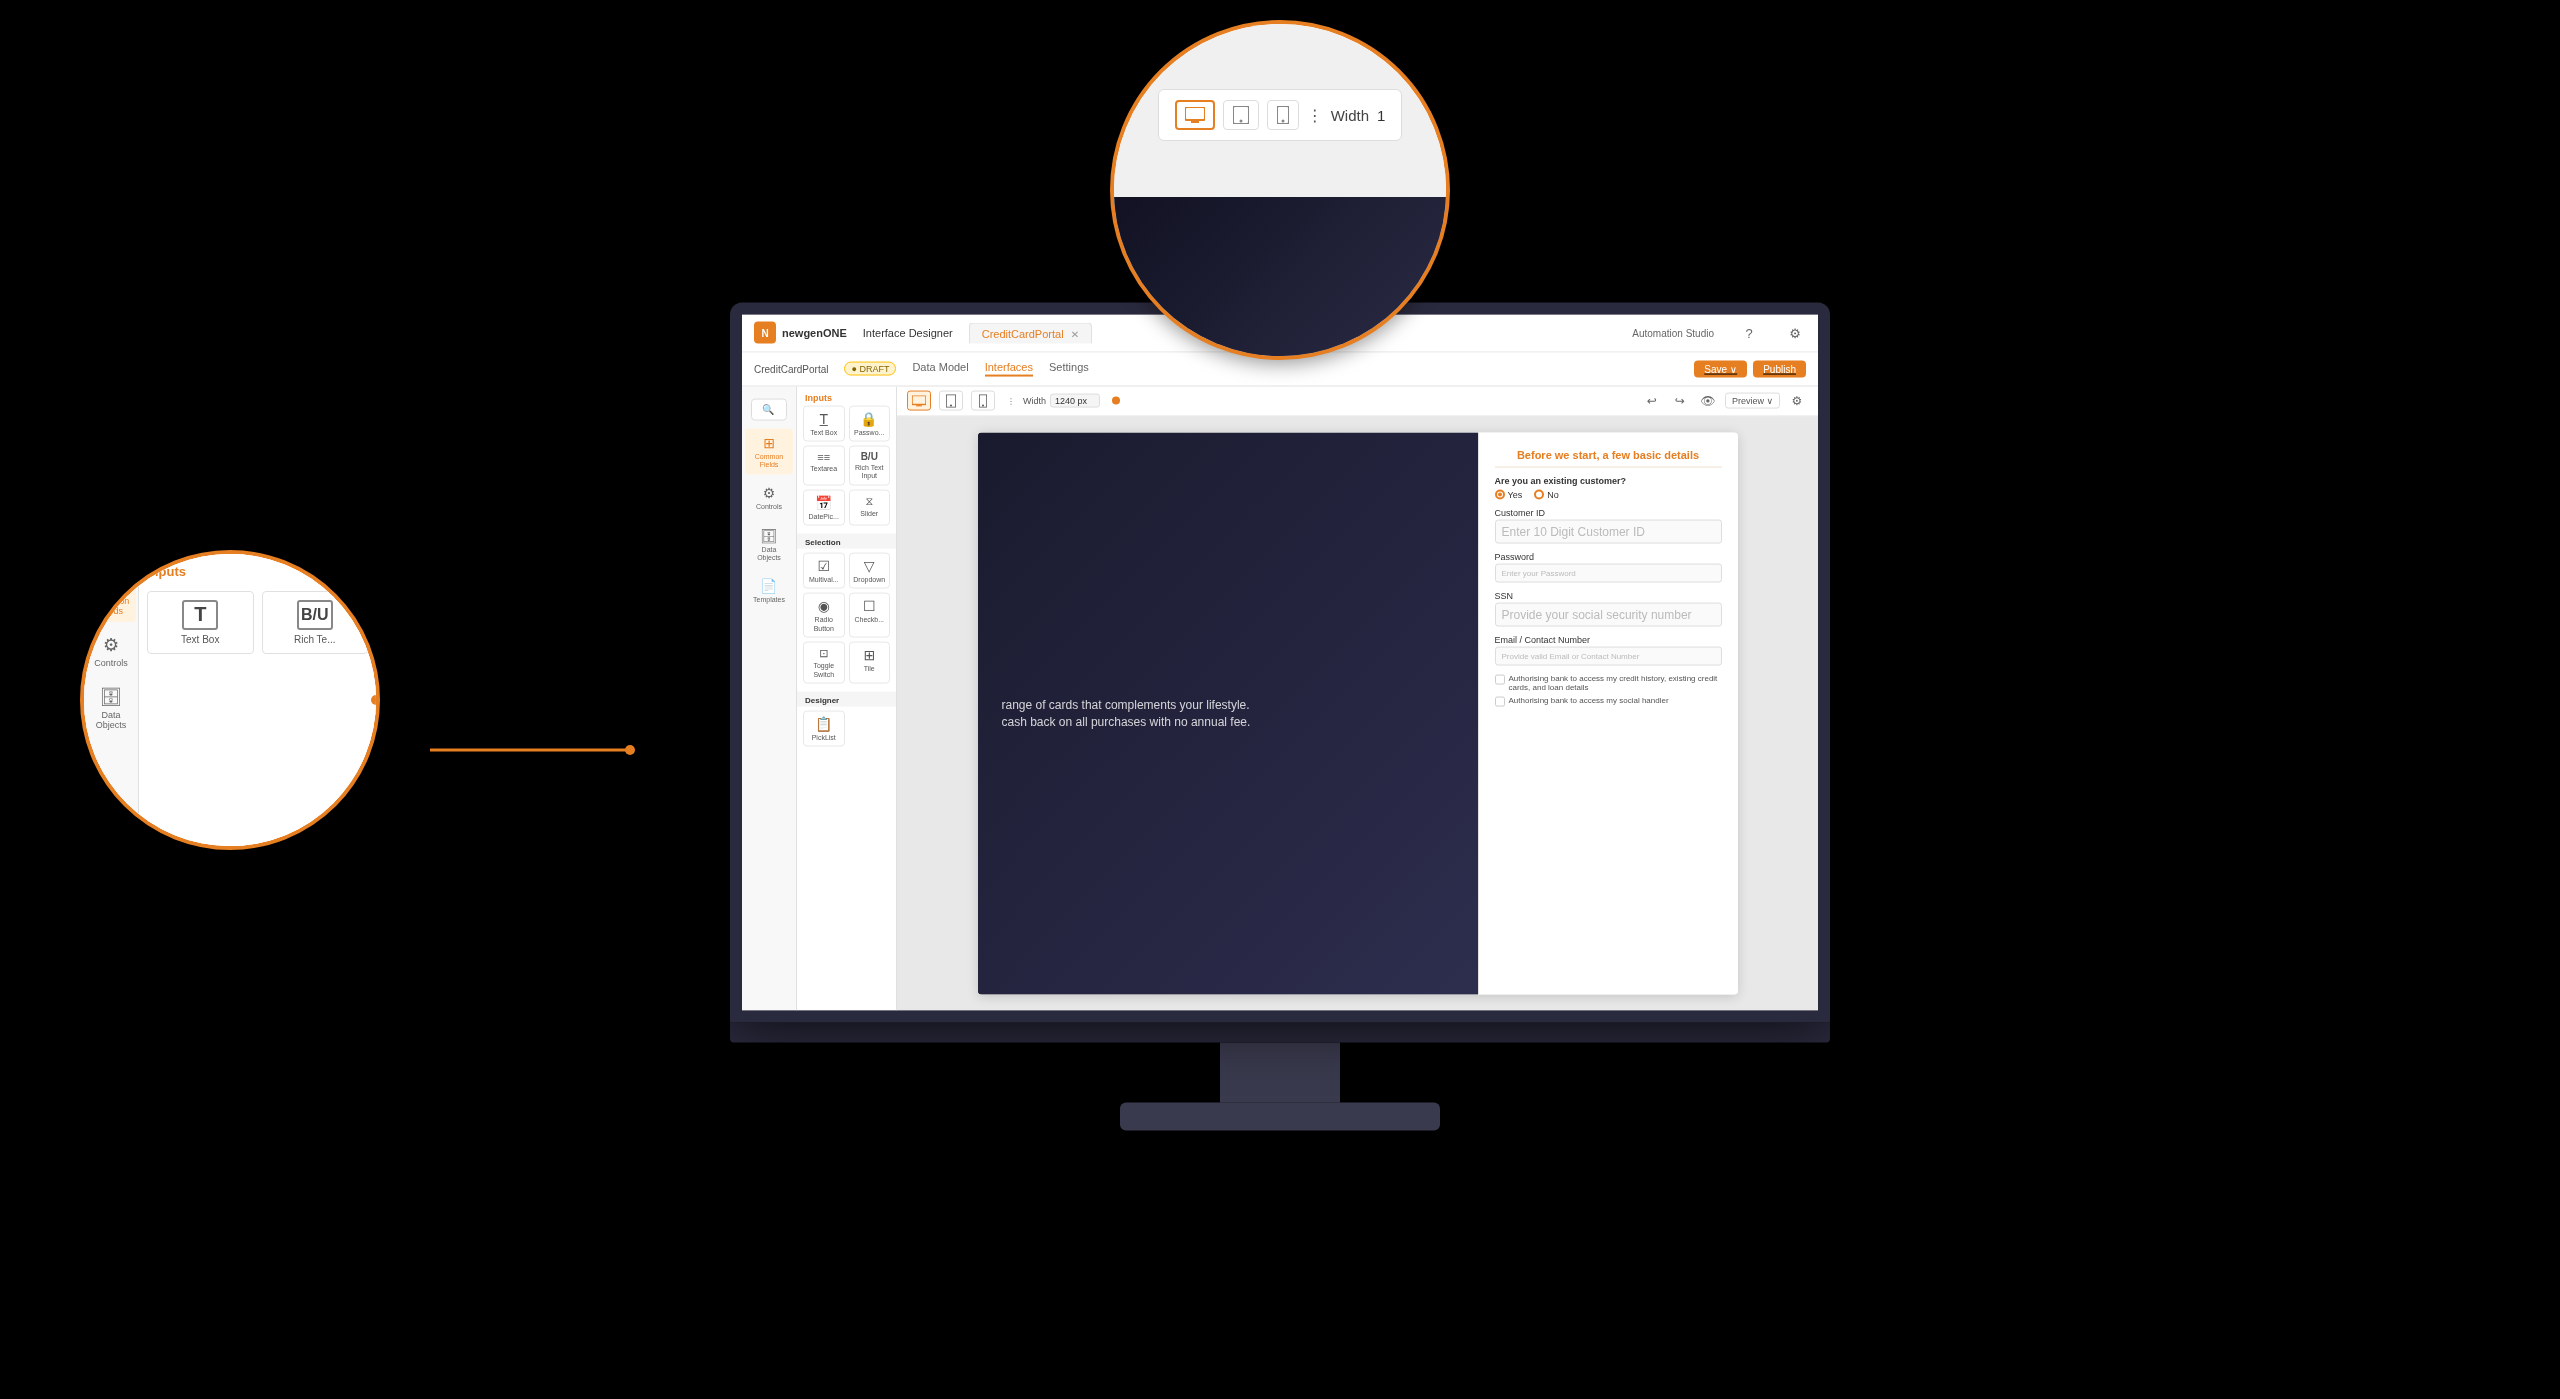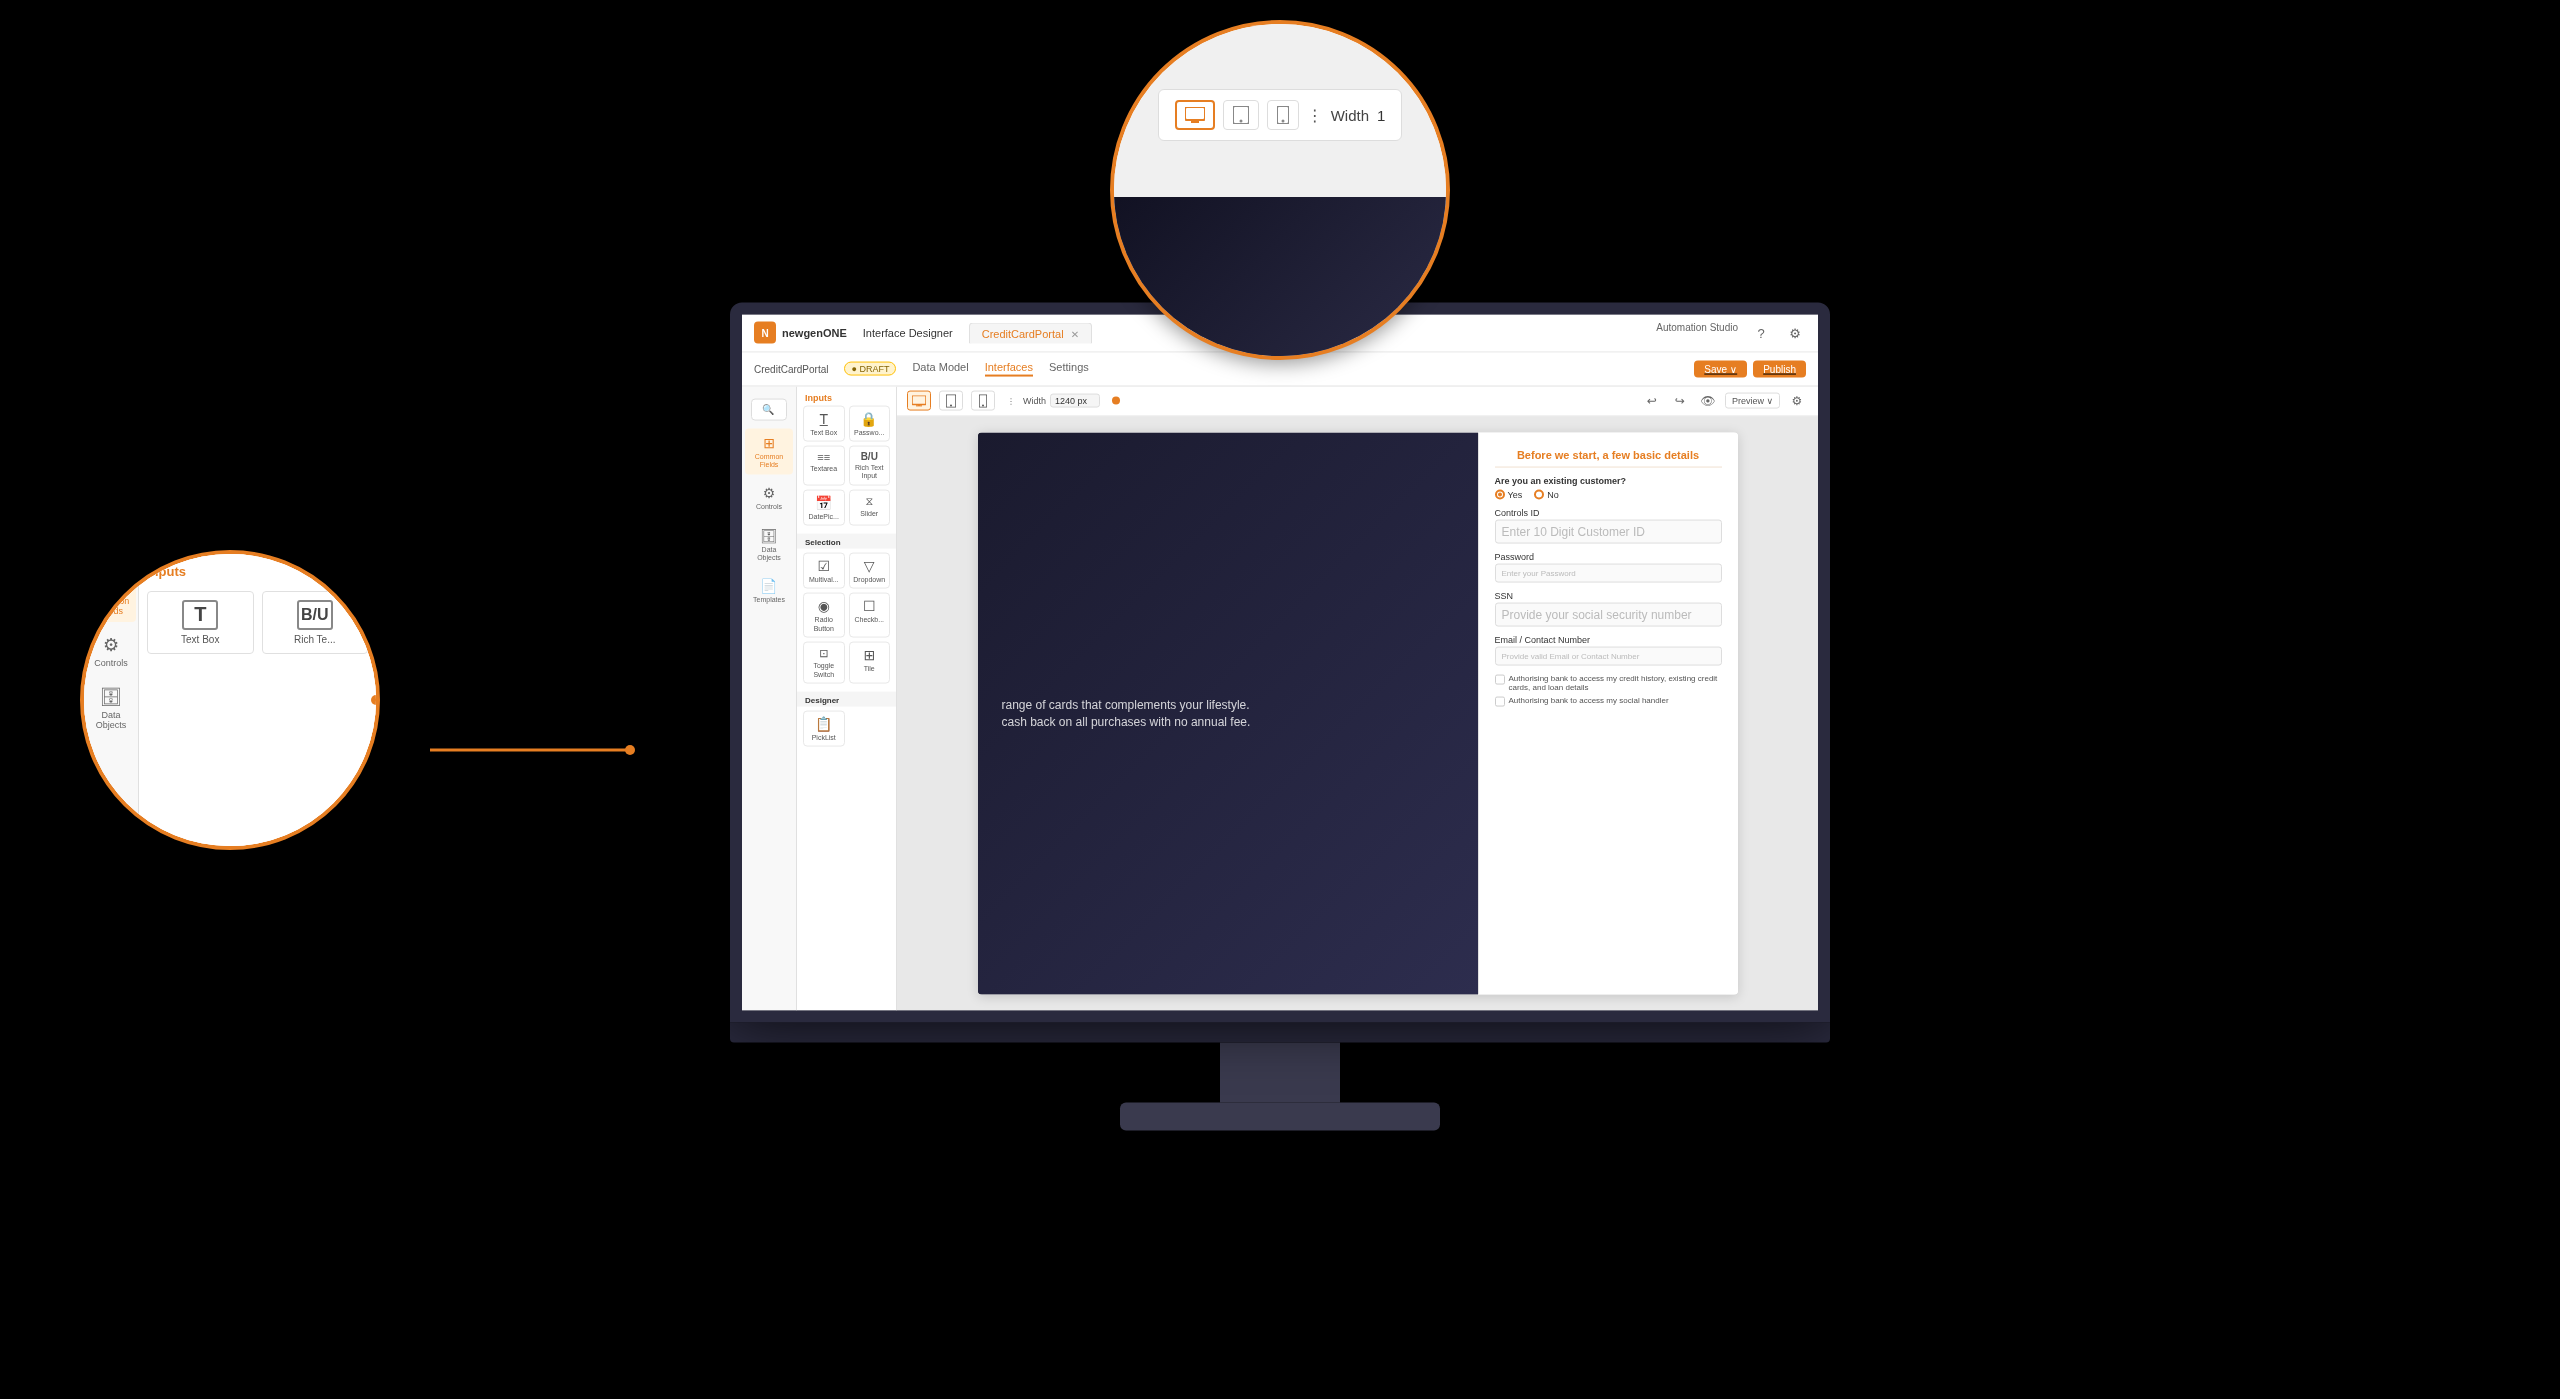--- a/index.html
+++ b/index.html
@@ -120,21 +120,22 @@
 
     .tab-close {
       font-size: 10px;
       color: #999;
       margin-left: 4px;
       cursor: pointer;
     }
 
     .top-bar-right {
       display: flex;
-      gap: 12px;
+      align-items: center;
+      gap: 24px;
       margin-left: auto;
     }
 
     .automation-link {
       font-size: 10px;
       color: #666;
     }
 
     .icon-btn {
       width: 22px;
@@ -962,21 +963,21 @@
                         <div class="radio-dot selected"></div>
                         <span>Yes</span>
                       </div>
                       <div class="radio-option">
                         <div class="radio-dot"></div>
                         <span>No</span>
                       </div>
                     </div>
 
                     <div class="form-group">
-                      <label class="form-label">Controls ID</label>
+                      <label class="form-label">Customer ID</label>
                       <div class="form-input">
                         <span style="font-size:12px;color:#bbb;">Enter 10 Digit Customer ID</span>
                       </div>
                     </div>
 
                     <div class="form-group">
                       <label class="form-label">Password</label>
                       <div class="form-input">
                         <span style="font-size:8px;color:#bbb;">Enter your Password</span>
                       </div>

